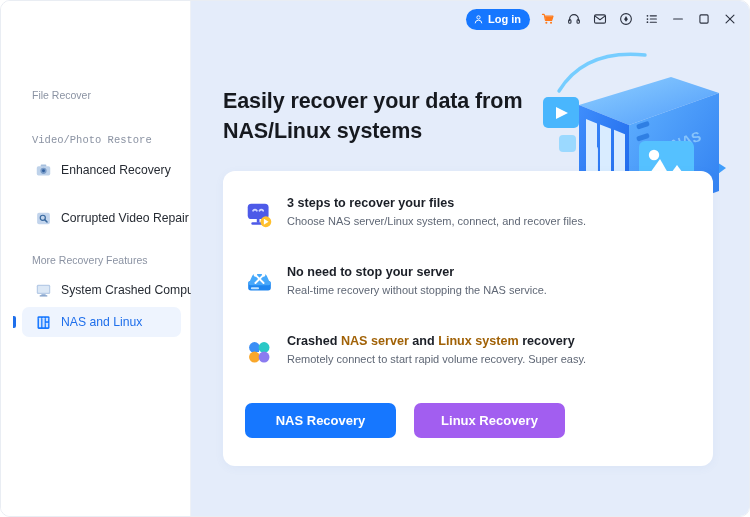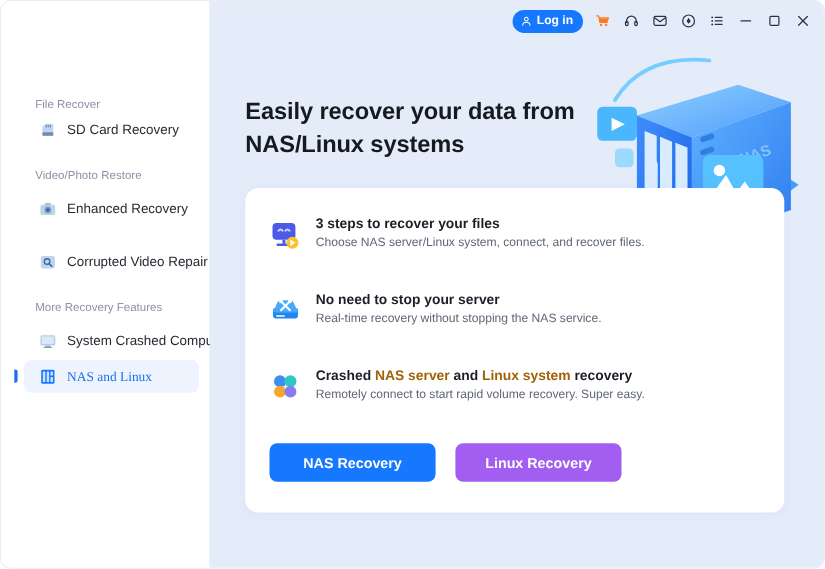--- a/index.html
+++ b/index.html
@@ -35,21 +35,21 @@
     display: flex; align-items: center; gap: 9px;
     height: 30px;
     margin: 0 9px 0 9px;
     padding-left: 13px;
     border-radius: 7px;
     cursor: pointer;
   }
   .side-item .side-label {
     font-size: 12.2px; color: #262b33; font-weight: 400; white-space: nowrap;
   }
-  .side-item.active { background: #eef4fe; font-family: Liberation Serif, serif; }
+  .side-item.active { background: #eef4fe; }
   .side-item.active .side-label { color: #1f6feb; }
   .side-item.active::before {
     content: ""; position: absolute; left: -9px; top: 50%;
     transform: translateY(-50%);
     width: 3px; height: 12px; background: #1f6feb; border-radius: 0 2px 2px 0;
   }
   .side-icon { width: 17px; height: 17px; flex: 0 0 17px; display:block; }
 
   
   .main {
@@ -95,21 +95,21 @@
   .illus { position: absolute; right: -2px; top: 40px; width: 230px; height: 190px; }
 
   
   .card {
     position: absolute; left: 32px; top: 170px;
     width: 490px; height: 295px;
     background: #fff; border-radius: 12px;
     box-shadow: 0 2px 10px rgba(90,120,180,0.06);
   }
   .feature {
-    display: flex; align-items: center; gap: 13px;
+    display: flex; align-items: flex-end; gap: 13px;
     padding-left: 22px;
   }
   .feat-icon { width: 29px; height: 29px; flex: 0 0 29px; margin-top: 2px; }
   .feat-title {
     font-size: 12.6px; font-weight: 700; color: #1b1f27;
     line-height: 17px; white-space: nowrap;
   }
   .feat-title .hl { color: #a16207; font-weight: 700; }
   .feat-desc {
     font-size: 11px; color: #5f6775; line-height: 16px; margin-top: 1px;
@@ -133,32 +133,22 @@
 </head>
 <body>
 
 <div class="window">
 
   <div class="sidebar">
 
     <div class="side-group-label" style="margin-top:88px;">File Recover</div>
 
 
-    <div class="side-item" style="margin-top:2px;">
-      <svg class="side-icon" viewBox="0 0 24 24">
-        <path d="M5 7.5 L9.5 3.5 L19 3.5 L19 17.5 Q19 19 17.6 19 L6.4 19 Q5 19 5 17.5 Z" fill="#c3d5ec"></path>
-        <rect x="9.2" y="4.8" width="1.5" height="3.6" rx="0.7" fill="#6d8fbd"></rect>
-        <rect x="11.8" y="4.8" width="1.5" height="3.6" rx="0.7" fill="#6d8fbd"></rect>
-        <rect x="14.4" y="4.8" width="1.5" height="3.6" rx="0.7" fill="#6d8fbd"></rect>
-        <rect x="5" y="14.5" width="14" height="4.5" rx="1.4" fill="#6b8cb9"></rect>
-      </svg>
-      <span class="side-label">SD Card Recovery</span>
-    </div>
-
-    <div class="side-group-label" style="margin-top:21px;">Video/Photo Restore</div>
+
+    <div class="side-group-label" style="margin-top:33px;font-family:Liberation Mono, monospace;">Video/Photo Restore</div>
 
     <div class="side-item" style="margin-top:9px;">
       <svg class="side-icon" viewBox="0 0 24 24">
         <rect x="2.5" y="6" width="19" height="13" rx="2.4" fill="#bed2ea"></rect>
         <rect x="8" y="3.5" width="8" height="3" rx="1.2" fill="#a6bfdd"></rect>
         <circle cx="12" cy="12.5" r="4.4" fill="#7a9cc8"></circle>
         <circle cx="12" cy="12.5" r="2.1" fill="#2f5f9e"></circle>
       </svg>
       <span class="side-label">Enhanced Recovery</span>
     </div>

